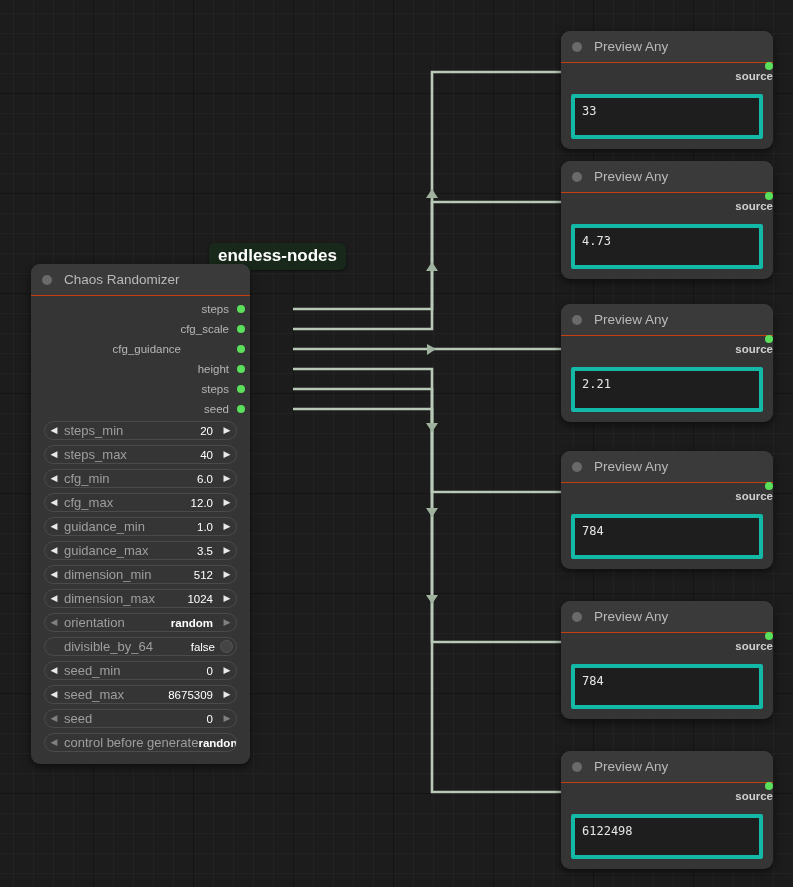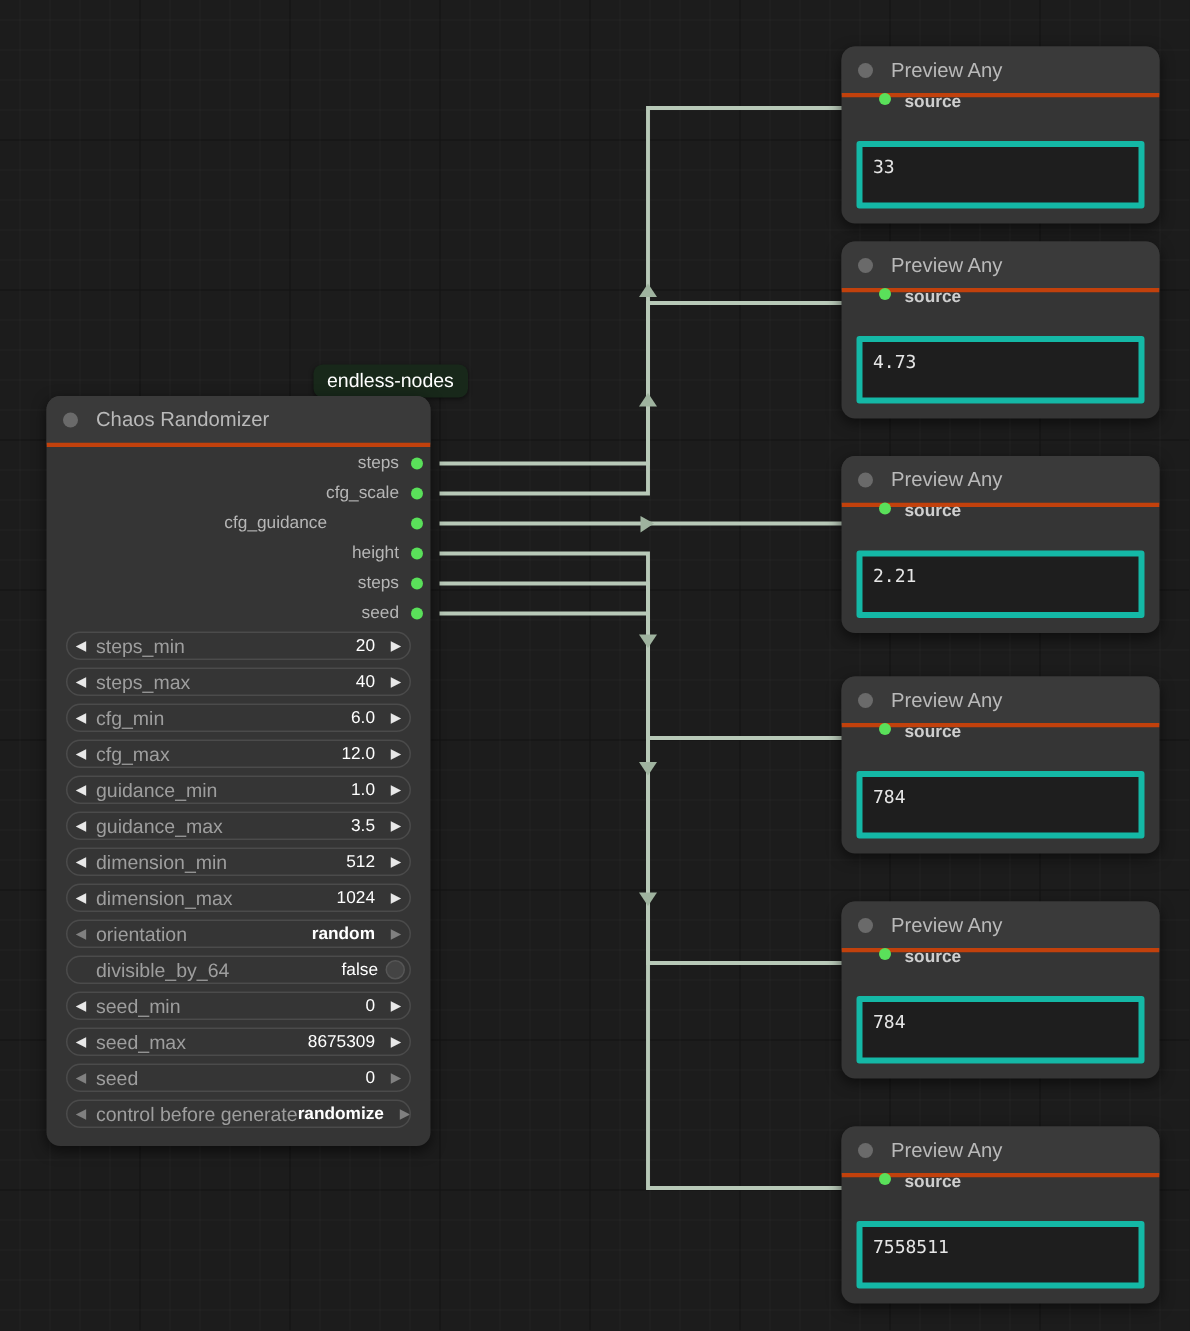--- a/index.html
+++ b/index.html
@@ -27,21 +27,21 @@
     position:absolute;
     background:#353535;
     border-radius:9px;
     box-shadow:0 3px 9px rgba(0,0,0,0.55);
     box-sizing:border-box;
   }
   .node-header{
     height:31px;
     display:flex;align-items:center;
     padding-left:11px;
-    border-bottom:3px solid #c2410c;
+    border-bottom:1px solid #c2410c;
     border-radius:9px 9px 0 0;
     background:#3a3a3a;
   }
   .node-dot{
     width:10px;height:10px;border-radius:50%;
     background:#6a6a6a;flex:0 0 auto;
   }
   .node-title{
     margin-left:12px;
     font-size:13.5px;color:#b9b9b9;
@@ -91,22 +91,22 @@
   .pill.toggle .plabel{margin-left:19px;}
   .pill .knob{
     width:13px;height:13px;border-radius:50%;
     background:#444;border:1px solid #565656;
     margin-right:3px;flex:0 0 auto;
     box-sizing:border-box;
   }
 
   
   .pv-slot{
-    position:absolute;left:16px;top:31px;height:30px;width:100%;
-    display:flex;align-items:flex-start;
+    position:absolute;left:0;top:31px;height:30px;width:100%;
+    display:flex;align-items:flex-end;flex-direction:column;
   }
   .pv-dot{
     width:8px;height:8px;border-radius:50%;
     background:#5ae05a;margin-left:9px;flex:0 0 auto;
   }
   .pv-slot-label{
     margin-left:9px;font-size:11.5px;color:#cfcfcf;font-weight:bold;
   }
   .pv-text{
     position:absolute;left:10px;right:10px;top:63px;bottom:10px;
@@ -119,21 +119,21 @@
     font-size:12px;color:#e6e6e6;
     white-space:pre-wrap;
     overflow:hidden;
   }
 
   
   .badge{
     position:absolute;
     background:#18281a;
     color:#ffffff;
-    font-size:13px;font-weight:normal;
+    font-size:17px;font-weight:bold;
     padding:3px 9px 4px 9px;
     border-radius:6px;
     white-space:nowrap;
     box-shadow:0 1px 3px rgba(0,0,0,0.5);
   }
 </style>
 </head>
 <body>
 
 <div id="canvas">
@@ -170,21 +170,21 @@
       <path d="M426,271 L432,262 L438,271 Z"></path>
       <path d="M426,423 L432,432 L438,423 Z"></path>
       <path d="M426,508 L432,517 L438,508 Z"></path>
       <path d="M426,595 L432,604 L438,595 Z"></path>
       <path d="M427,344 L436,349 L427,355 Z"></path>
     </g>
   </svg>
 
   <div class="badge" style="left:209px;top:243px;">endless-nodes</div>
 
-  <div class="node" id="randomizer-node" style="left:31px;top:264px;width:256px;height:500px;">
+  <div class="node" id="randomizer-node" style="left:31px;top:264px;width:219px;height:500px;">
 
     <div class="node-header">
       <span class="node-dot"></span>
       <span class="node-title">Chaos Randomizer</span>
     </div>
 
     <div id="rand-outputs">
         <div class="out-row" style="top: 35px;">
           <span class="out-label">steps</span>
           <span class="out-dot"></span>
@@ -359,16 +359,16 @@
 
   <div class="node" style="left:561px;top:751px;width:212px;height:118px;">
     <div class="node-header">
       <span class="node-dot"></span>
       <span class="node-title">Preview Any</span>
     </div>
     <div class="pv-slot">
       <span class="pv-dot"></span>
       <span class="pv-slot-label">source</span>
     </div>
-    <div class="pv-text">7558511</div>
+    <div class="pv-text">6122498</div>
   </div>
 
 </div>
 
 </body></html>

